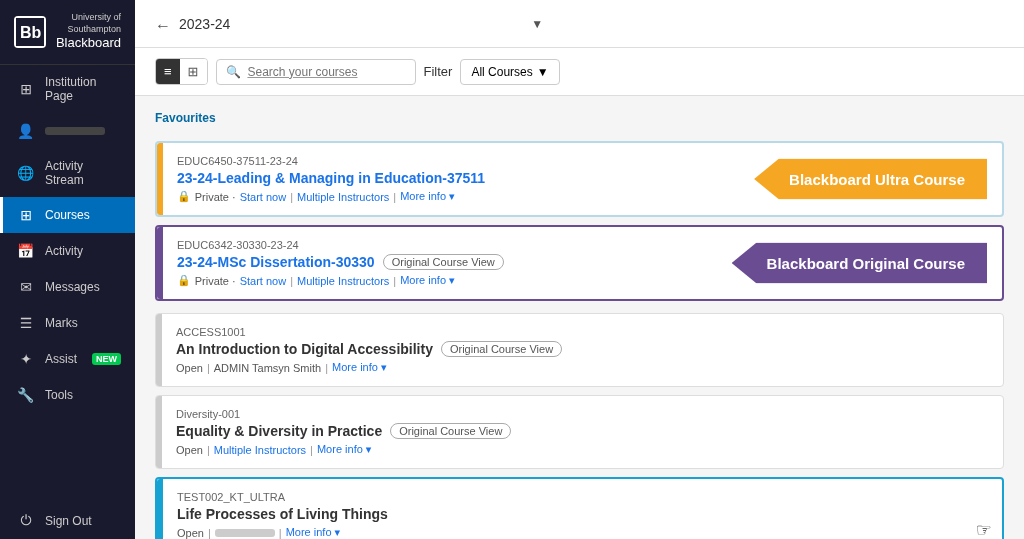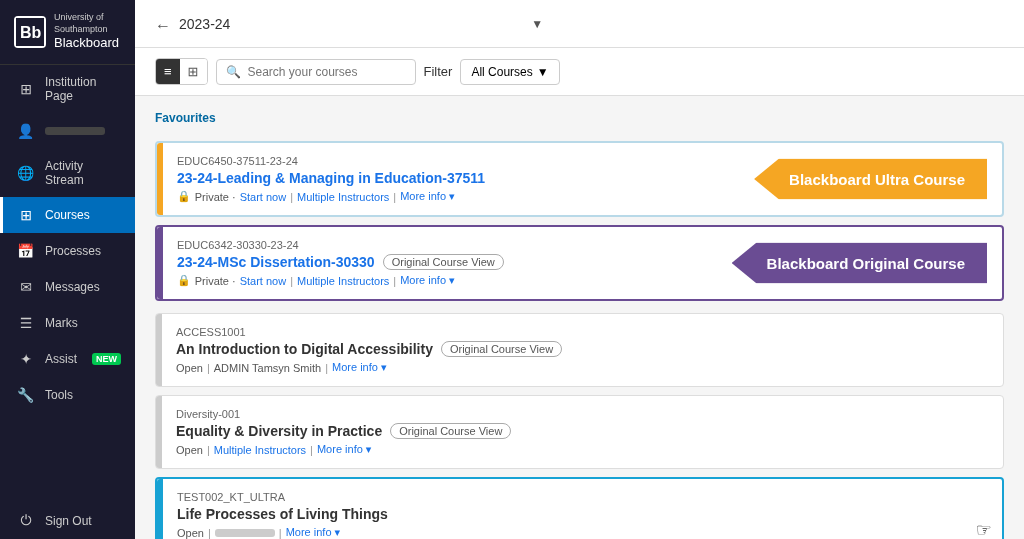--- a/index.html
+++ b/index.html
@@ -24,21 +24,21 @@
       border-bottom: 1px solid #333;
     }
     .logo-icon {
       width: 32px; height: 32px;
       background: #fff;
       border-radius: 4px;
       display: flex; align-items: center; justify-content: center;
       flex-shrink: 0;
     }
     .logo-icon svg { width: 28px; height: 28px; }
-    .logo-text { font-size: 10px; color: #fff; line-height: 1.3; }
+    .logo-text { font-size: 10px; color: #fff; line-height: 1.3; text-align: right; }
     .logo-text .brand { font-size: 13px; font-weight: normal; }
 
     .sidebar-nav { flex: 1; display: flex; flex-direction: column; }
     .nav-item {
       display: flex; align-items: center; gap: 10px;
       padding: 10px 14px;
       color: #ccc;
       cursor: pointer;
       font-size: 12px;
       border-left: 3px solid transparent;
@@ -93,21 +93,21 @@
       font-size: 13px;
     }
     .view-btn.active { background: #333; color: #fff; }
     .search-box {
       display: flex; align-items: center; gap: 6px;
       border: 1px solid #ccc; border-radius: 4px;
       padding: 5px 10px;
       background: #fff;
       width: 200px;
     }
-    .search-box input { border: none; outline: none; font-size: 12px; width: 100%; color: #999; }
+    .search-box input { border: none; outline: none; font-size: 12px; width: 100%; color: #999; text-decoration: underline; }
     .filter-label { font-size: 13px; color: #333; font-weight: 500; }
     .filter-dropdown {
       border: 1px solid #ccc; border-radius: 4px;
       padding: 5px 10px;
       font-size: 12px;
       background: #fff;
       cursor: pointer;
       display: flex; align-items: center; gap: 4px;
     }
 
@@ -202,21 +202,21 @@
     <div class="nav-item">
       <span class="nav-icon">🌐</span>
       <span class="nav-label">Activity Stream</span>
     </div>
     <div class="nav-item active">
       <span class="nav-icon">⊞</span>
       <span class="nav-label">Courses</span>
     </div>
     <div class="nav-item">
       <span class="nav-icon">📅</span>
-      <span class="nav-label">Processes</span>
+      <span class="nav-label">Activity</span>
     </div>
     <div class="nav-item">
       <span class="nav-icon">✉</span>
       <span class="nav-label">Messages</span>
     </div>
     <div class="nav-item">
       <span class="nav-icon">☰</span>
       <span class="nav-label">Marks</span>
     </div>
     <div class="nav-item">

